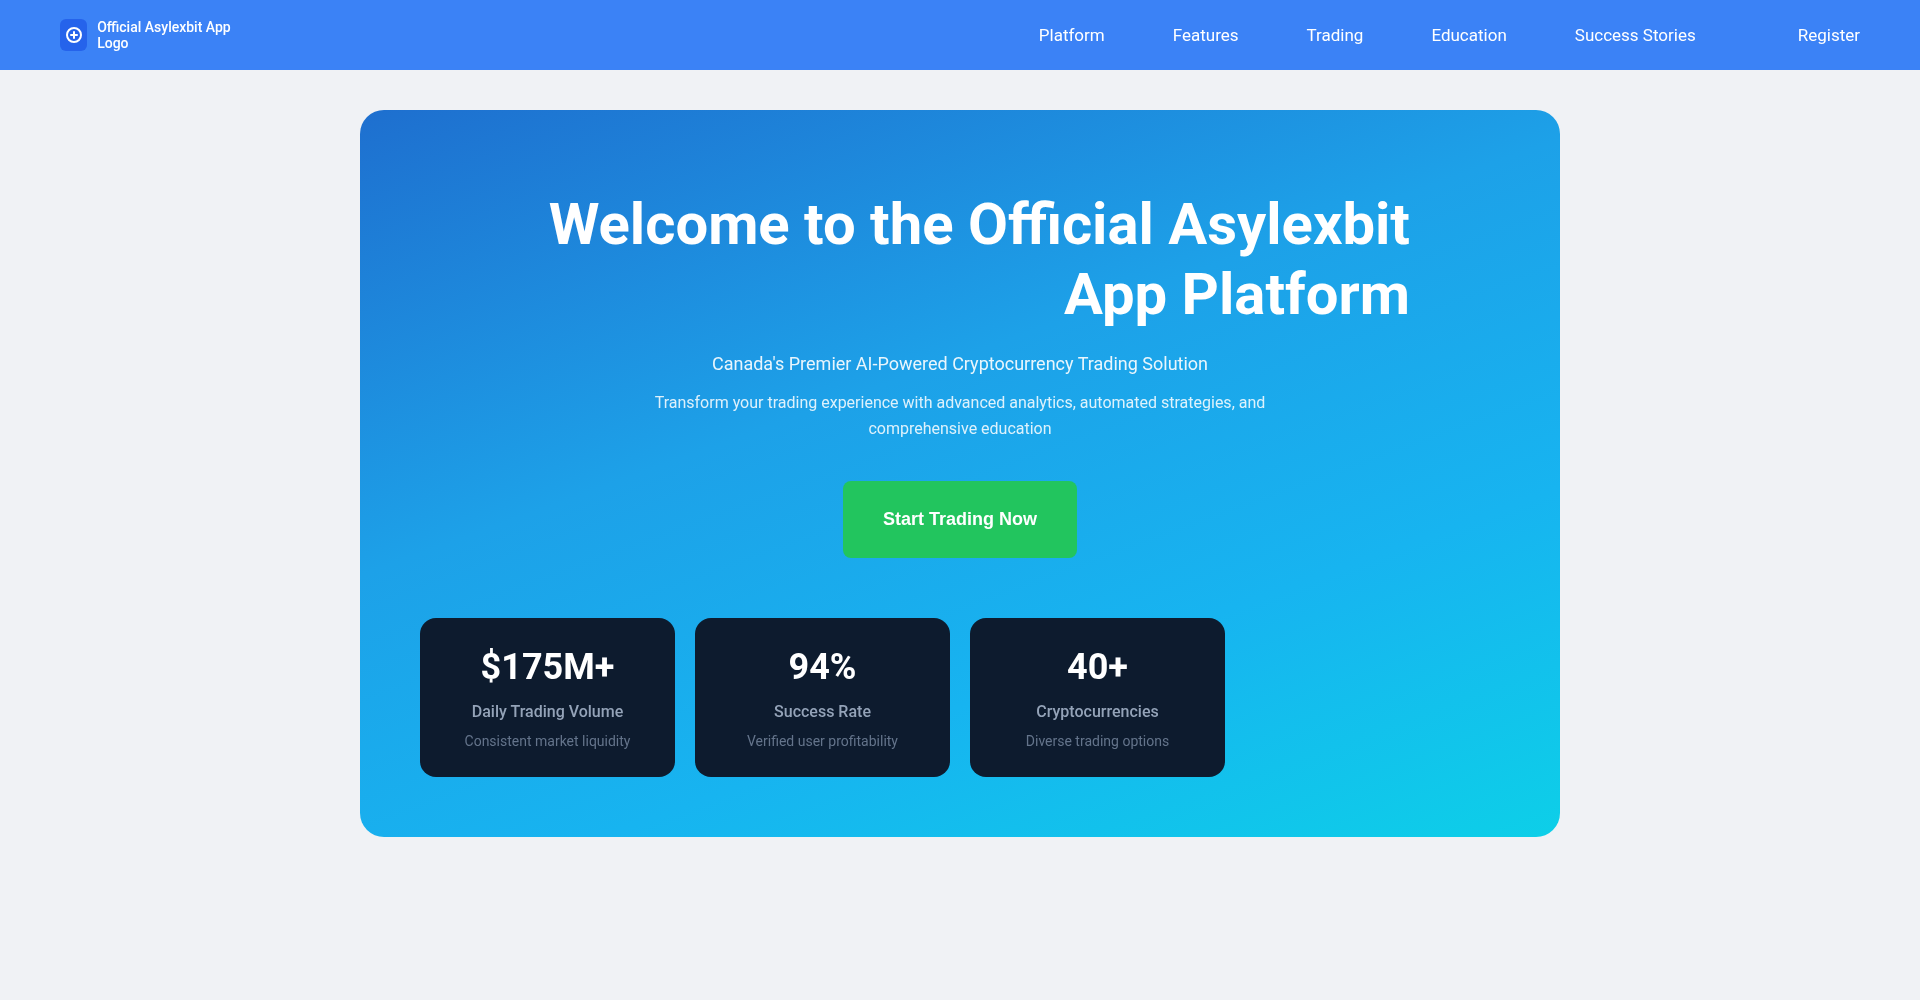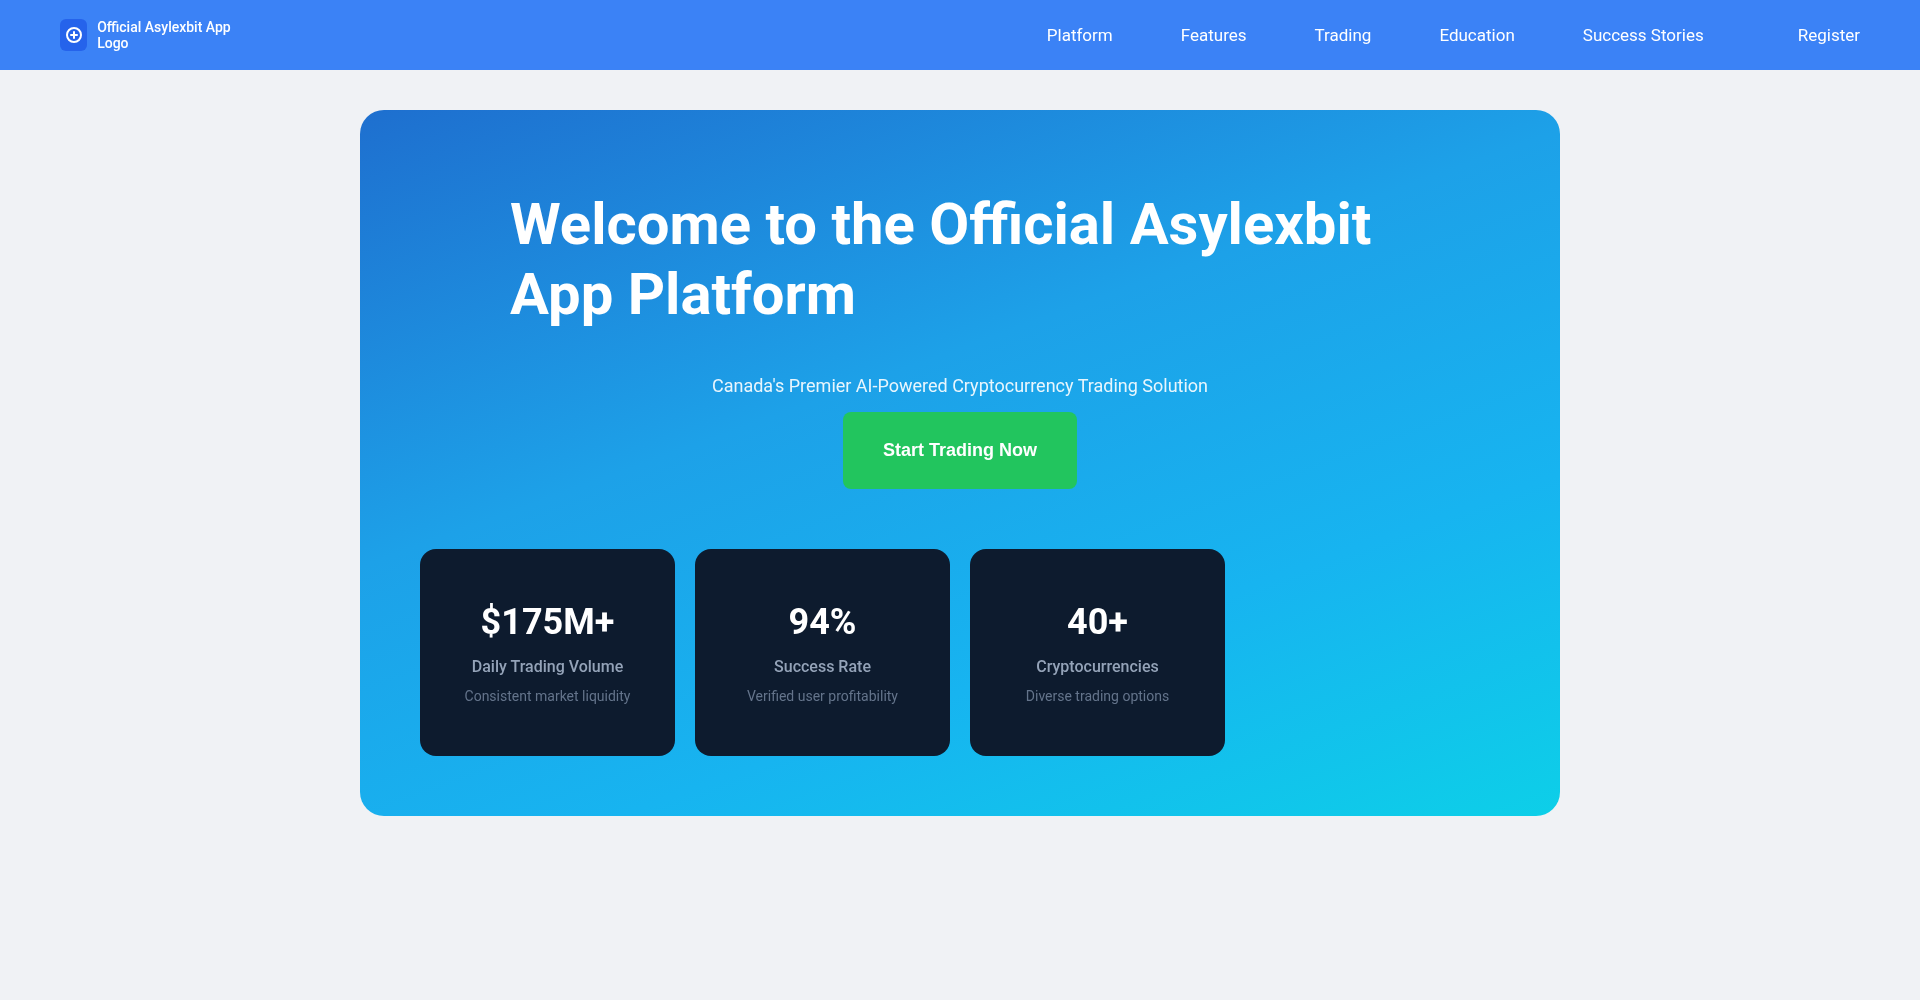--- a/index.html
+++ b/index.html
@@ -70,21 +70,21 @@
     .navbar-nav a {
       color: #ffffff;
       text-decoration: none;
       font-size: 17px;
       font-weight: 400;
       cursor: pointer;
       transition: color 0.2s;
     }
 
     .navbar-register {
-      margin-left: 26px;
+      margin-left: 34px;
       color: #ffffff !important;
       font-size: 17px;
       font-weight: 400;
       cursor: pointer;
     }
 
     
     .main-content {
       padding-top: 70px;
       width: 100%;
@@ -108,24 +108,24 @@
       padding: 80px 60px 60px 60px;
       display: flex;
       flex-direction: column;
       align-items: center;
     }
 
     .hero-title {
       color: #ffffff;
       font-size: 58px;
       font-weight: 700;
-      text-align: left;
+      text-align: right;
       line-height: 1.2;
       max-width: 900px;
-      margin-bottom: 46px;
+      margin-bottom: 24px;
     }
 
     .hero-subtitle {
       color: rgba(255,255,255,0.9);
       font-size: 18px;
       text-align: left;
       margin-bottom: 16px;
     }
 
     .hero-description {
@@ -154,21 +154,21 @@
     .stats-grid {
       display: grid;
       grid-template-columns: repeat(4, 1fr);
       gap: 20px;
       width: 100%;
     }
 
     .stat-card {
       background-color: #0d1b2e;
       border-radius: 16px;
-      padding: 52px 30px;
+      padding: 28px 30px;
       display: flex;
       flex-direction: column;
       align-items: center;
       text-align: center;
     }
 
     .stat-value {
       color: #ffffff;
       font-size: 36px;
       font-weight: 700;
@@ -223,20 +223,21 @@
       <a class="navbar-register">Register</a>
     </li>
   </ul>
 </nav>
 
 <div class="main-content">
   <div class="hero-card">
 
     <h1 class="hero-title">Welcome to the Official Asylexbit App Platform</h1>
     <p class="hero-subtitle">Canada's Premier AI-Powered Cryptocurrency Trading Solution</p>
+    <p class="hero-description">Transform your trading experience with advanced analytics, automated strategies, and comprehensive education</p>
 
     <button class="cta-button">Start Trading Now</button>
 
     <div class="stats-grid">
 
       <div class="stat-card">
         <div class="stat-value">$175M+</div>
         <div class="stat-label">Daily Trading Volume</div>
         <div class="stat-description">Consistent market liquidity</div>
       </div>

